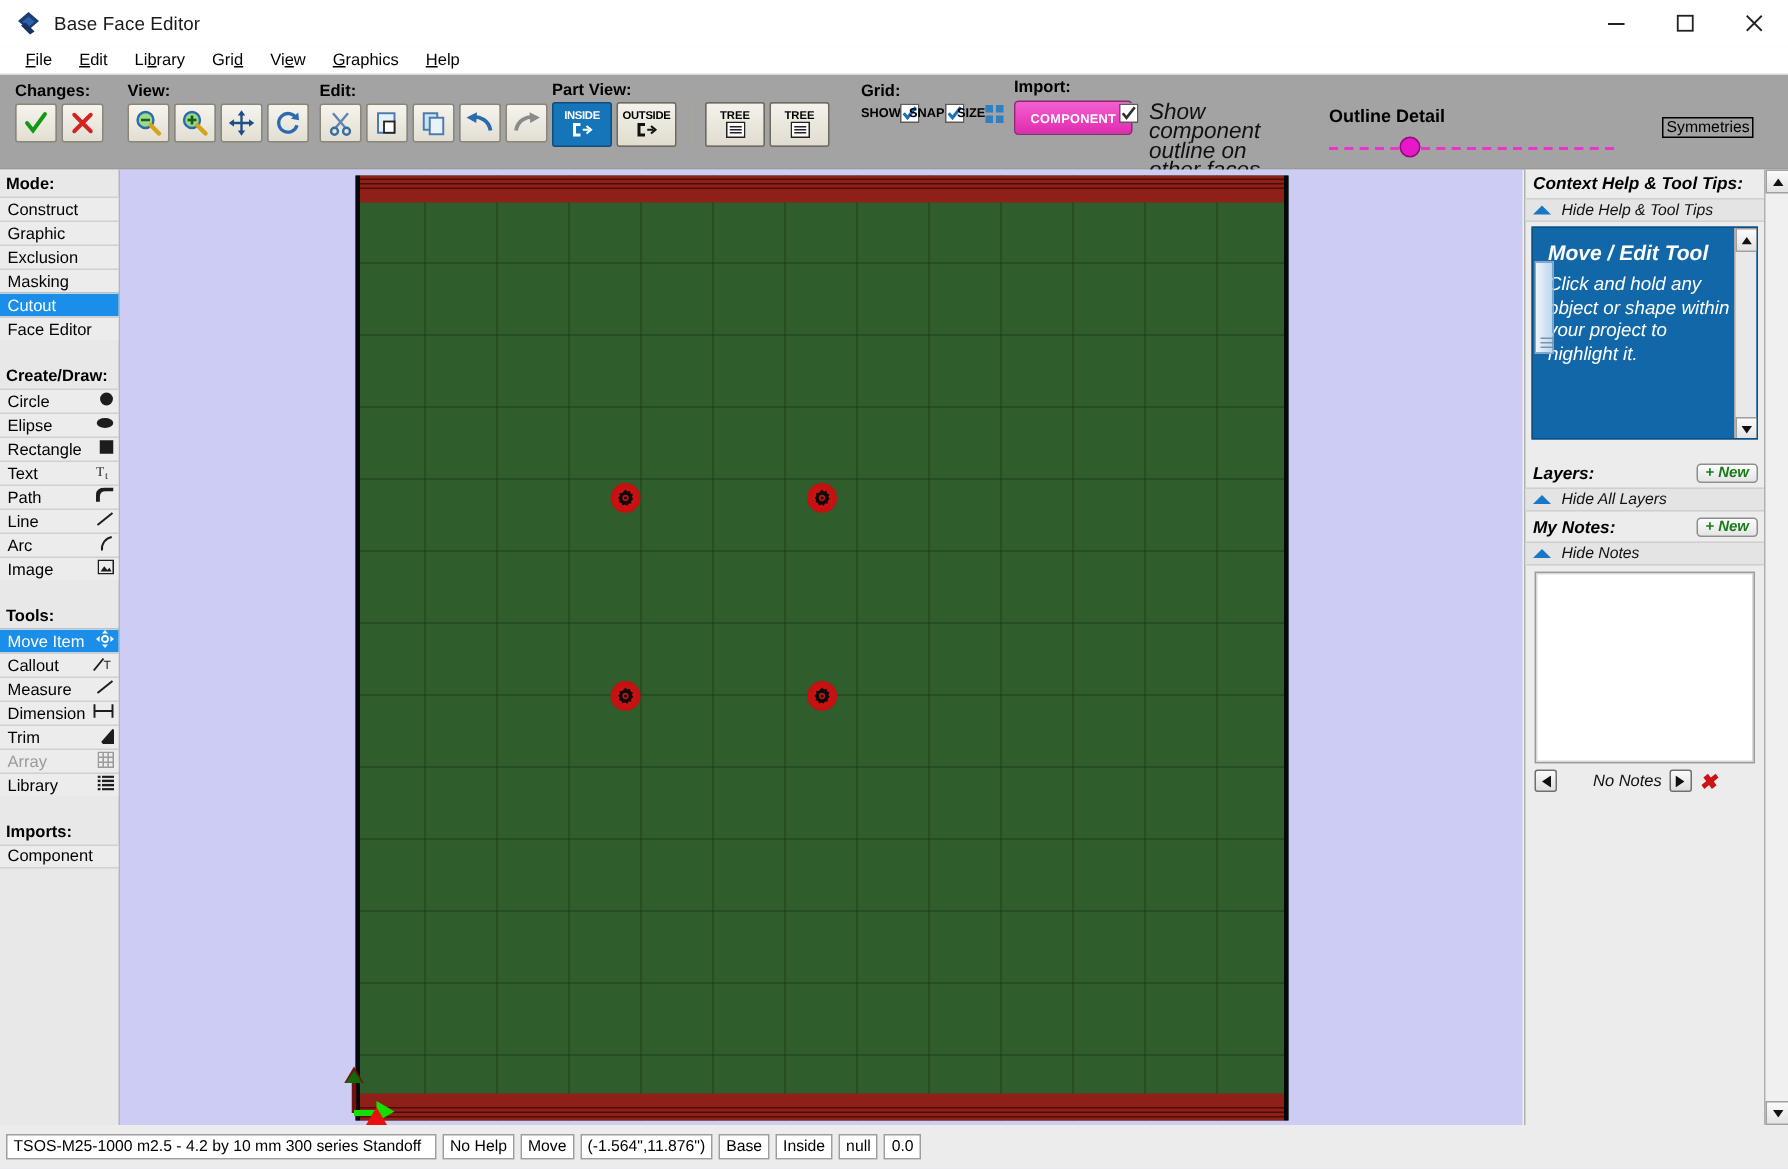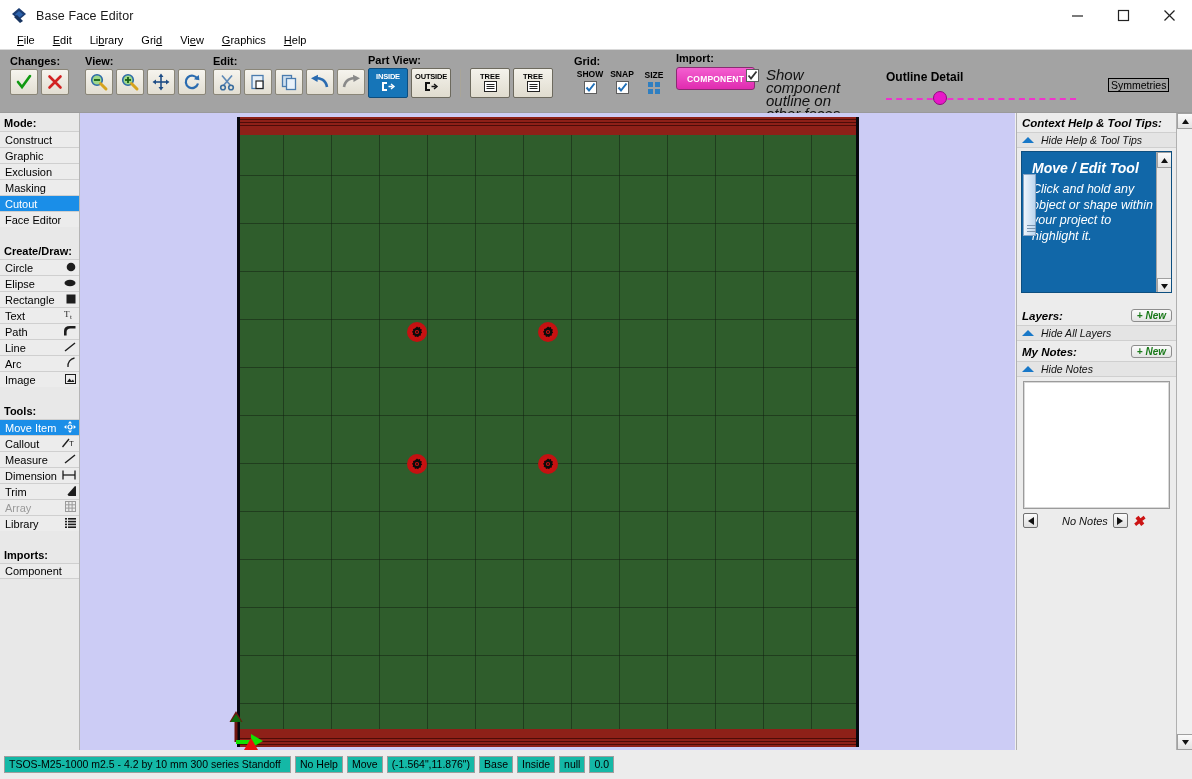--- a/index.html
+++ b/index.html
@@ -83,21 +83,21 @@
   .pv-btn.active { background: #1675b8; color: #fff; border-color:#0d4d7d; }
   .pv-sep { width:1px; height:28px; background:#a9a599; margin:0 6px; }
 
   .tree-btn {
     width: 40px; height: 30px; border: 1px solid #6d6a5e; border-radius: 2px;
     background: linear-gradient(#f4f2eb,#e0dccf);
     display:flex; flex-direction:column; align-items:center; justify-content:center;
     font-size: 7.5px; font-weight: bold; color:#000;
   }
 
-  .grid-col { display:flex; flex-direction:column; align-items:center; width: 32px; }
+  .grid-col { display:flex; flex-direction:row; align-items:center; width: 32px; }
   .grid-col-label { font-size: 8.5px; font-weight: bold; color:#000; margin-bottom:2px; }
   .chk {
     width: 13px; height: 13px; border: 1px solid #5d5d5d; background: #fff;
     display:flex; align-items:center; justify-content:center;
   }
   .chk svg { display:block; }
   .grid-size-icon { display:grid; grid-template-columns: 5px 5px; grid-template-rows: 5px 5px; gap:2px; }
   .grid-size-icon i { background:#2f7fc1; display:block; }
 
   .comp-btn {
@@ -270,21 +270,21 @@
   }
   .no-notes-txt { font-size:11px; color:#111;padding-left:19px; }
   .x-red { color:#cc1414; font-weight:bold; font-size:14px; line-height:1; }
 
   
   .statusbar {
     position:absolute; left:0; top:750px; width:1192px; height:29px;
     background:#ececec; display:flex; align-items:center; padding: 0 4px; gap: 4px;
   }
   .sb-field {
-    height:17px; line-height:15px; border:1px solid #9e9e9e; background:#14b8a6;
+    height:17px; line-height:15px; border:1px solid #9e9e9e; background:#ffffff;
     font-size:10.5px; color:#000; padding: 0 4px; white-space:nowrap;
     display:flex; align-items:center;
   }
   .sb-field.grow { width: 287px; }
 </style>
 </head>
 <body>
 
 <div id="app">
 

